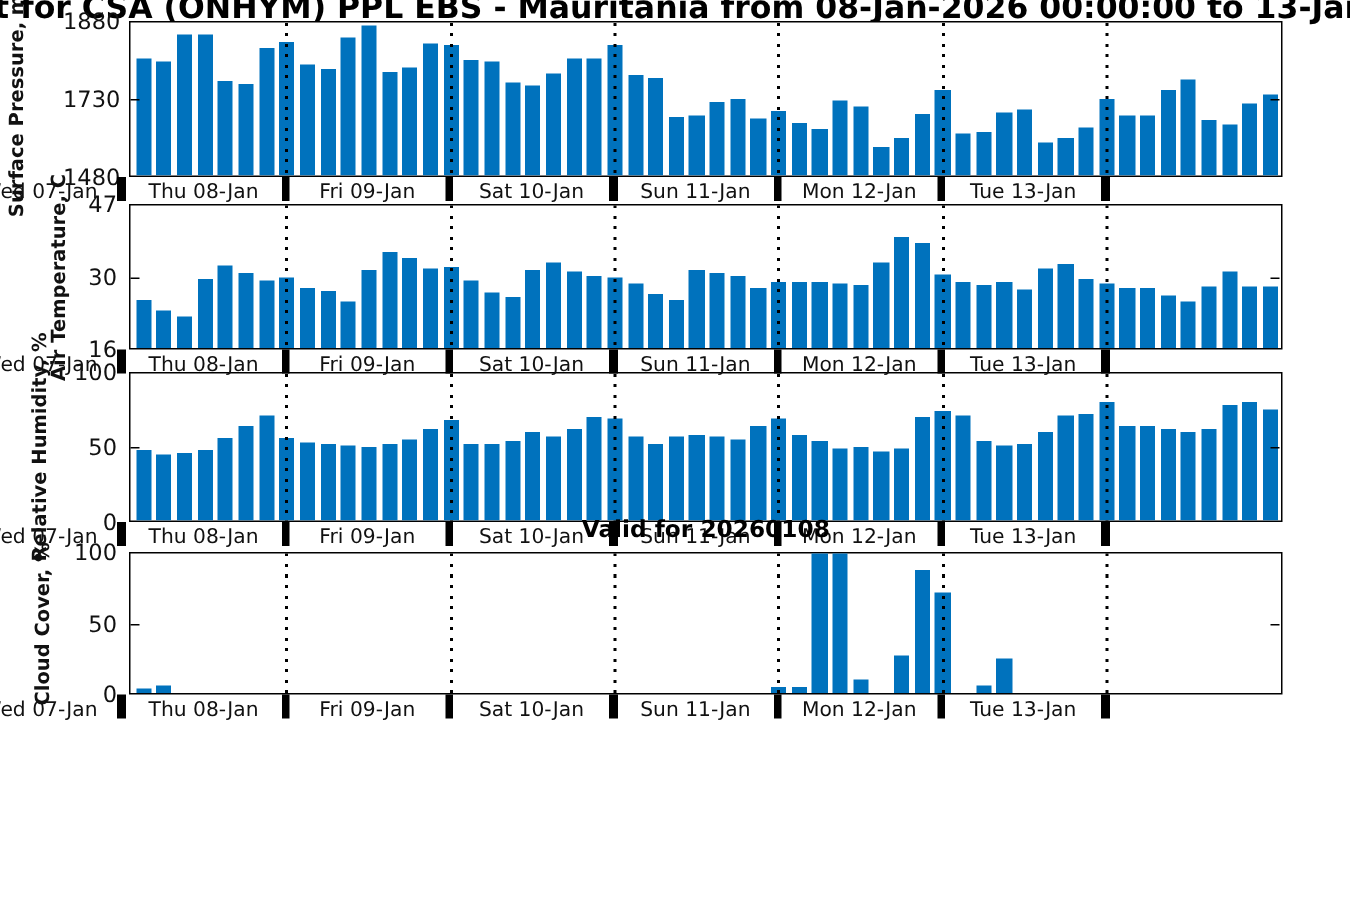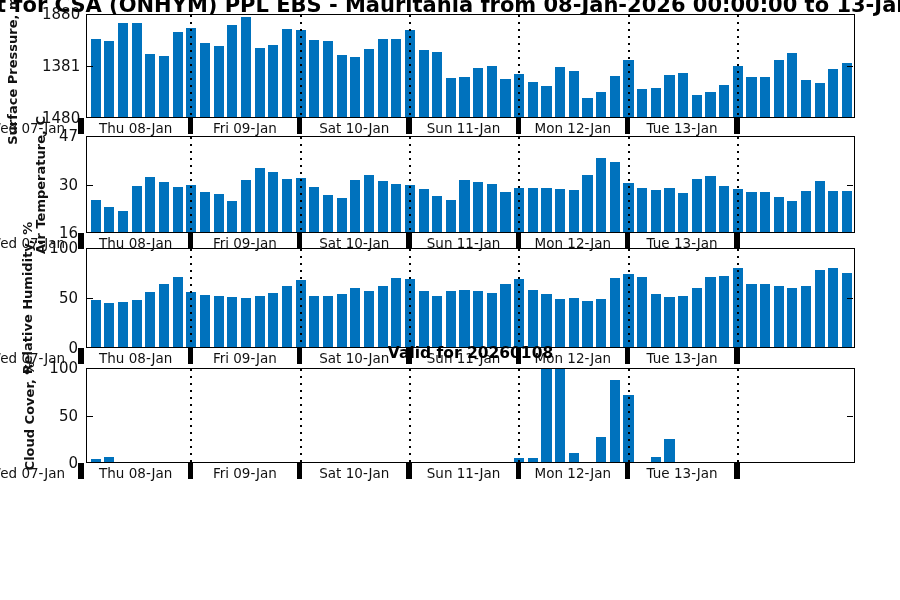--- a/index.html
+++ b/index.html
@@ -105,21 +105,21 @@
           <div class="bar" style="left: 755px; width: 10.2px; bottom: 0px; height: 54.4px;"></div>
         </div>
         <div class="daygrid" style="left: 103.3px;"></div>
         <div class="daygrid" style="left: 212.6px;"></div>
         <div class="daygrid" style="left: 321.9px;"></div>
         <div class="daygrid" style="left: 431.2px;"></div>
         <div class="daygrid" style="left: 540.5px;"></div>
         <div class="daygrid" style="left: 649.8px;"></div>
       </div>
       <div class="ytick-label" style="left: 42px; width: 36px; top: 109px;">1480</div>
-      <div class="ytick-label" style="left: 42px; width: 36px; top: 57px;">1381</div>
+      <div class="ytick-label" style="left: 42px; width: 36px; top: 57px;">1730</div>
       <div class="ytick-mark" style="left: 87px; width: 6px; top: 66px;"></div>
       <div class="ytick-mark" style="left: 847px; width: 6px; top: 66px;"></div>
       <div class="ytick-label" style="left: 42px; width: 36px; top: 5px;">1880</div>
       <div class="ylabel" style="left: 12px; top: 66px;">Surface Pressure, mb</div>
       <div class="day-tick" style="left: 78.3px; top: 118px; height: 16px;"></div>
       <div class="day-tick" style="left: 187.6px; top: 118px; height: 16px;"></div>
       <div class="day-tick" style="left: 296.9px; top: 118px; height: 16px;"></div>
       <div class="day-tick" style="left: 406.1px; top: 118px; height: 16px;"></div>
       <div class="day-tick" style="left: 515.5px; top: 118px; height: 16px;"></div>
       <div class="day-tick" style="left: 624.8px; top: 118px; height: 16px;"></div>

